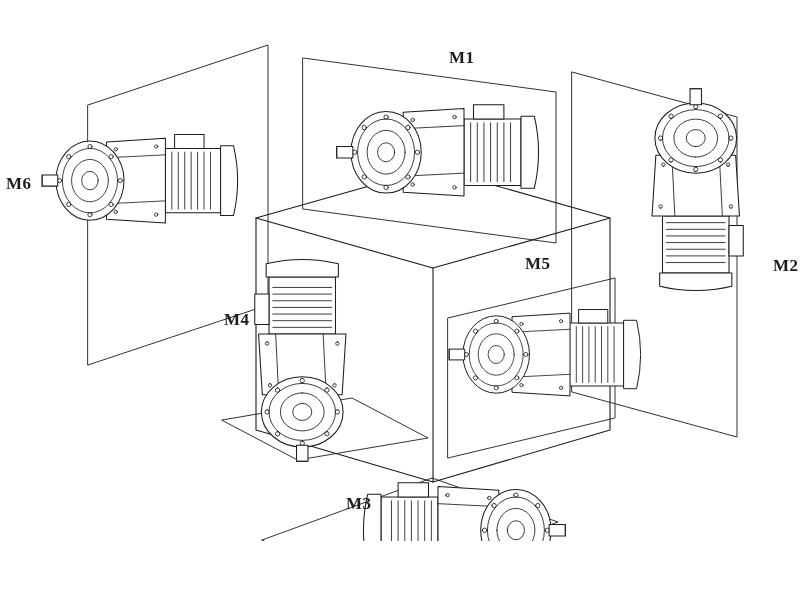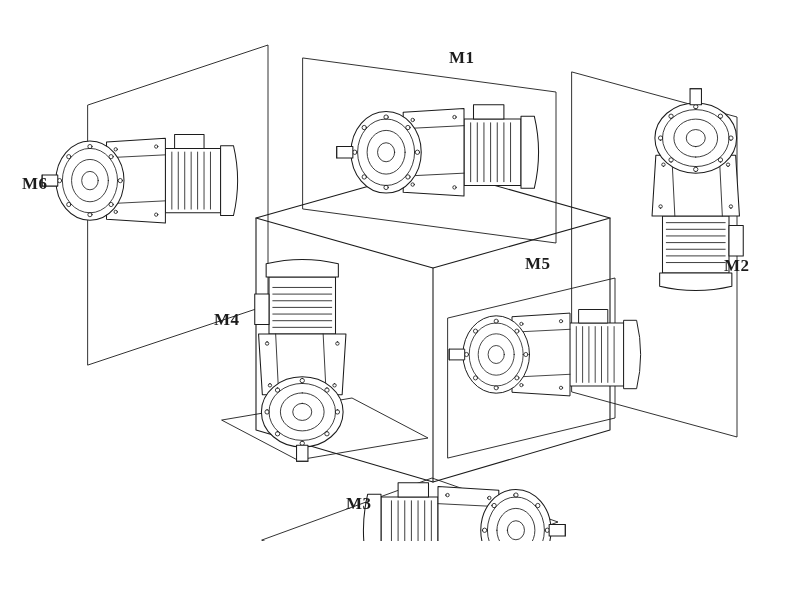--- a/index.html
+++ b/index.html
@@ -92,19 +92,19 @@
 
     <use href="#gearmotor" transform="translate(350,100) scale(0.95)"></use>
     <use href="#gearmotor" transform="translate(748,102) rotate(90) scale(0.95)"></use>
     <use href="#gearmotor" transform="translate(552,478) scale(-0.95,0.95)"></use>
     <use href="#gearmotor" transform="translate(250,448) rotate(-90) scale(0.95)"></use>
     <use href="#gearmotor" transform="translate(462,305) scale(0.9)"></use>
     <use href="#gearmotor" transform="translate(55,130) scale(0.92)"></use>
   </svg>
 
   <div class="label" style="left:449px; top:48px">M1</div>
-  <div class="label" style="left:724px; top:256px">M2</div>
+  <div class="label" style="left:773px; top:256px">M2</div>
   <div class="label" style="left:346px; top:494px">M3</div>
-  <div class="label" style="left:214px; top:310px">M4</div>
+  <div class="label" style="left:224px; top:310px">M4</div>
   <div class="label" style="left:525px; top:254px">M5</div>
-  <div class="label" style="left:22px;   top:174px">M6</div>
+  <div class="label" style="left:6px;   top:174px">M6</div>
 
 </div>
 
 </body></html>

